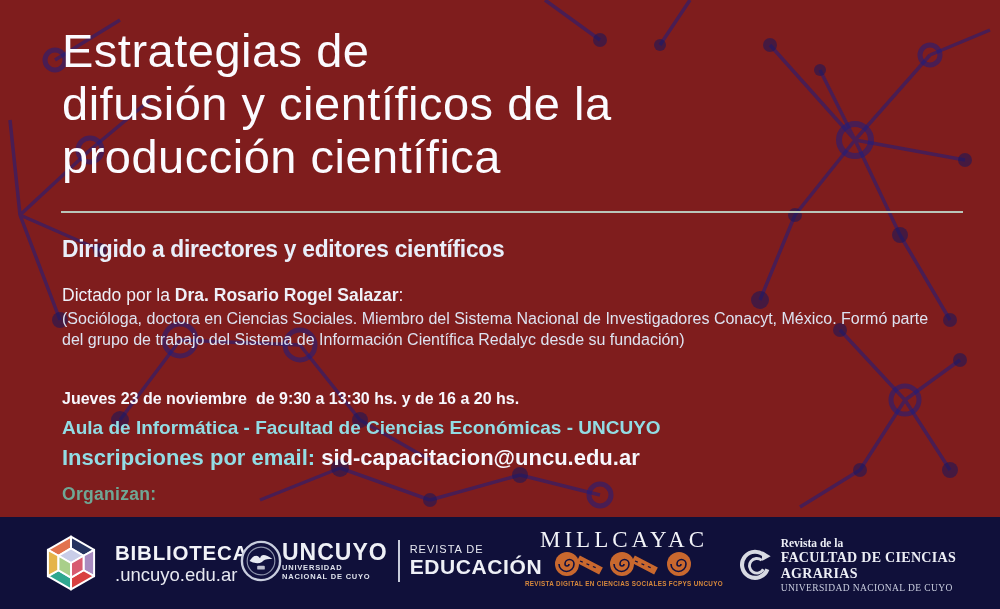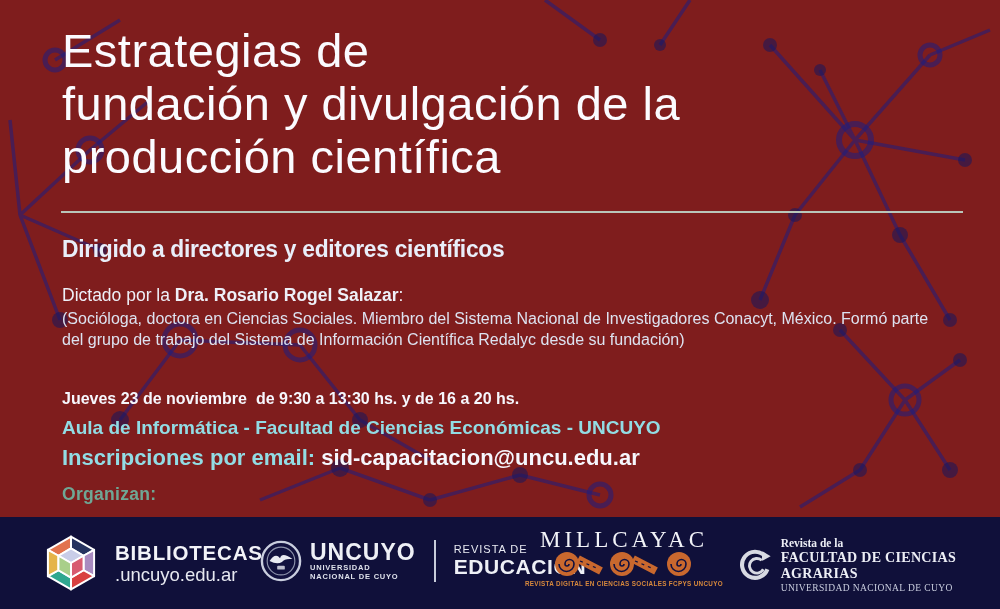--- a/index.html
+++ b/index.html
@@ -58,21 +58,21 @@
   .footer {
     position:absolute; left:0; top:517px; width:1000px; height:92px;
     background:#10103a;
   }
   .logo { position:absolute; display:flex; align-items:center; }
 
   .logo-bib { left:38px; top:15px; gap:11px; }
   .bib-text .bib-name { font-size:20.5px; font-weight:700; color:#f2f3f8; letter-spacing:0.8px; }
   .bib-text .bib-domain { font-size:18.5px; color:#e6e8f0; margin-top:-1px; }
 
-  .logo-uncuyo { left:260px; top:23px; gap:8px; }
+  .logo-uncuyo { left:240px; top:23px; }
   .unc-col .unc-acronym { font-size:23px; font-weight:700; color:#eef0f6; letter-spacing:1px; line-height:22px; }
   .unc-col .unc-sub { font-size:7.5px; font-weight:700; color:#dfe2ec; letter-spacing:0.8px; line-height:9px; }
   .unc-divider { width:2px; height:42px; background:#c8ccda; margin:0 10px; }
   .fac-col .fac-line1 { font-size:11px; color:#e8eaf2; letter-spacing:1px; }
   .fac-col .fac-line2 { font-size:21px; font-weight:700; color:#eef0f6; letter-spacing:0.6px; }
 
   .logo-mill { left:545px; top:11px; width:158px; flex-direction:column; align-items:center; }
   .mill-name {
     font-family:"Liberation Serif", serif; font-size:23px; font-weight:400;
     color:#f2f3f8; letter-spacing:4px; line-height:23px; white-space:nowrap;
@@ -129,21 +129,21 @@
       <circle cx="950" cy="470" r="8" fill="#17175e"></circle>
       <circle cx="860" cy="470" r="7" fill="#17175e"></circle>
       <circle cx="55" cy="60" r="10" fill="none" stroke="#1d1d80" stroke-width="5"></circle>
       <circle cx="600" cy="40" r="7" fill="#17175e"></circle>
       <circle cx="660" cy="45" r="6" fill="#17175e"></circle>
     </g>
   </svg>
 
   <h1 class="title">
     <span>Estrategias de</span><br>
-    <span>fundación y divulgación de la</span><br>
+    <span>difusión y científicos de la</span><br>
     <span>producción científica</span>
   </h1>
 
   <div class="divider"></div>
 
   <h2 class="audience">Dirigido a directores y editores científicos</h2>
 
   <p class="lecturer"><span>Dictado por la </span><b>Dra. Rosario Rogel Salazar</b><span>:</span></p>
 
   <p class="bio">

